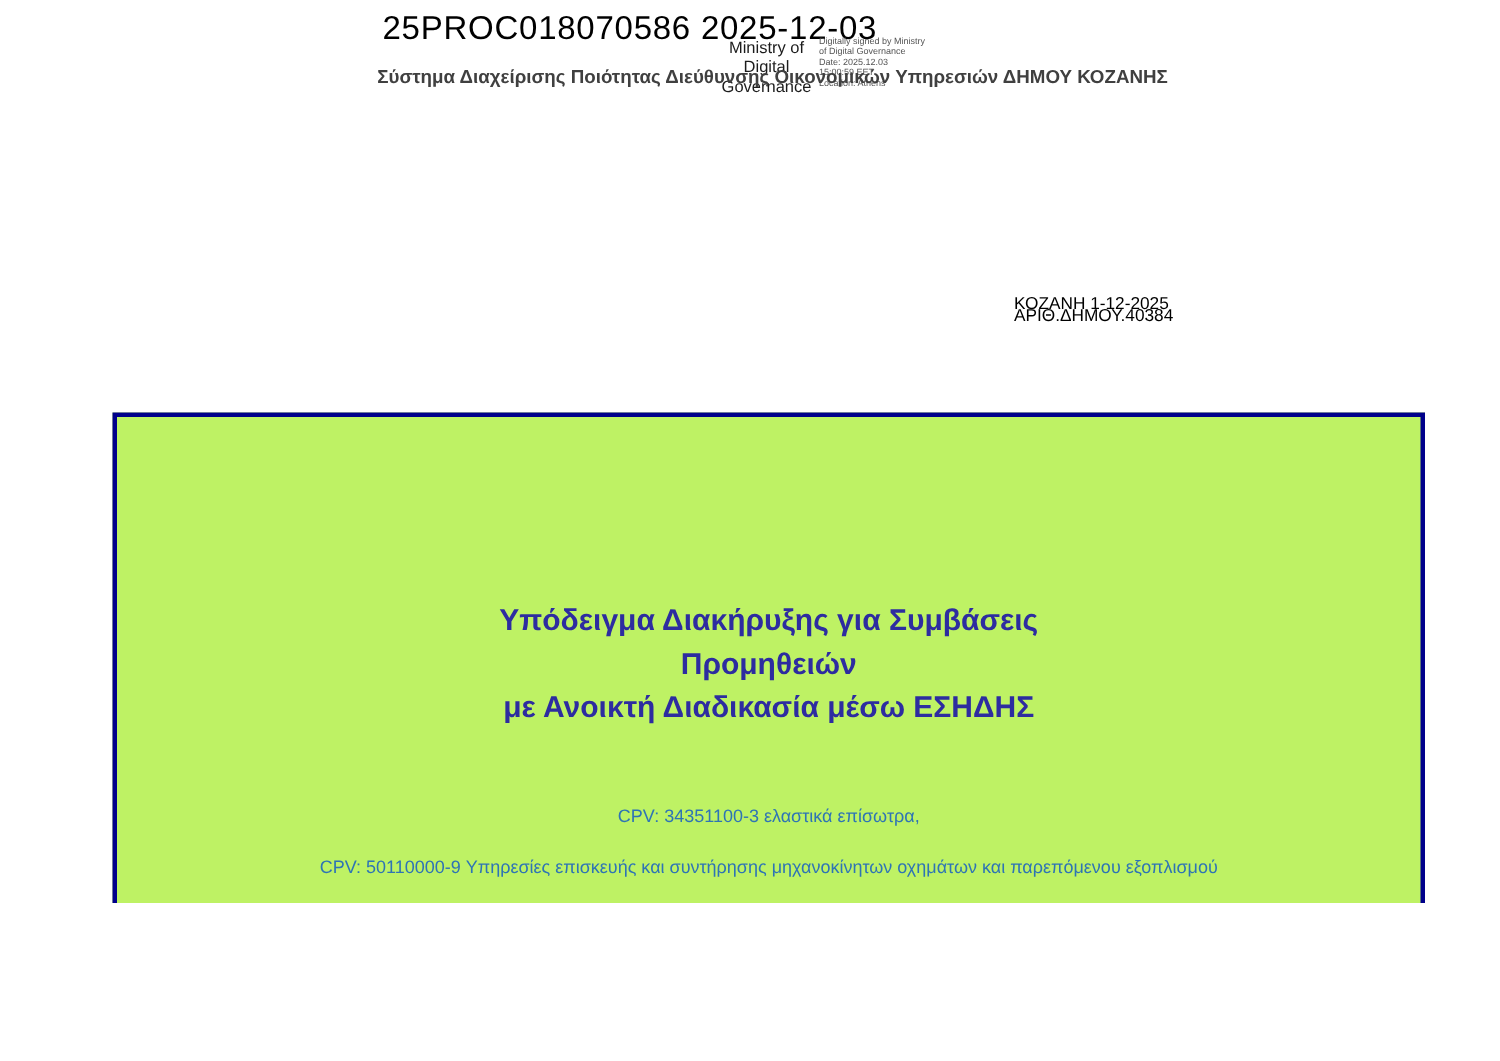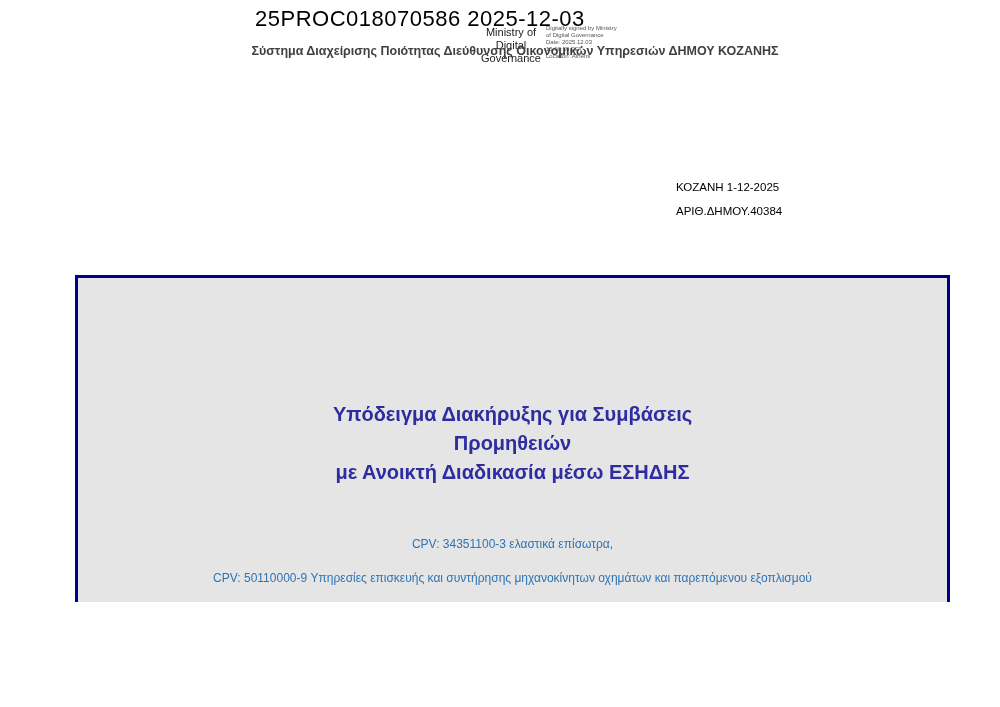--- a/index.html
+++ b/index.html
@@ -24,32 +24,32 @@
     position:absolute;left:546px;top:25px;width:95px;
     font-size:6px;line-height:7px;color:#555;
     text-align:left;
   }
   .qms-header{
     position:absolute;left:30px;top:44px;width:970px;
     text-align:center;font-weight:bold;font-size:12.5px;color:#404040;
     white-space:nowrap;
   }
   .city-date{
-    position:absolute;left:676px;top:181px;
+    position:absolute;left:676px;top:197px;
     font-size:11.5px;color:#000;
   }
   .protocol-number{
     position:absolute;left:676px;top:205px;
     font-size:11.5px;color:#000;
   }
   .notice-box{
     position:absolute;left:75px;top:275px;
     width:869px;height:342px;
     border:3px solid #00008b;
-    background:#e5e5e5;
+    background:#bef264;
   }
   .box-title{
     position:absolute;left:0;top:122px;width:100%;
     text-align:center;
     font-size:20px;line-height:29px;font-weight:bold;
     color:#2d2ca0;
   }
   .box-subject{
     position:absolute;left:0;top:225px;width:100%;
     text-align:center;

